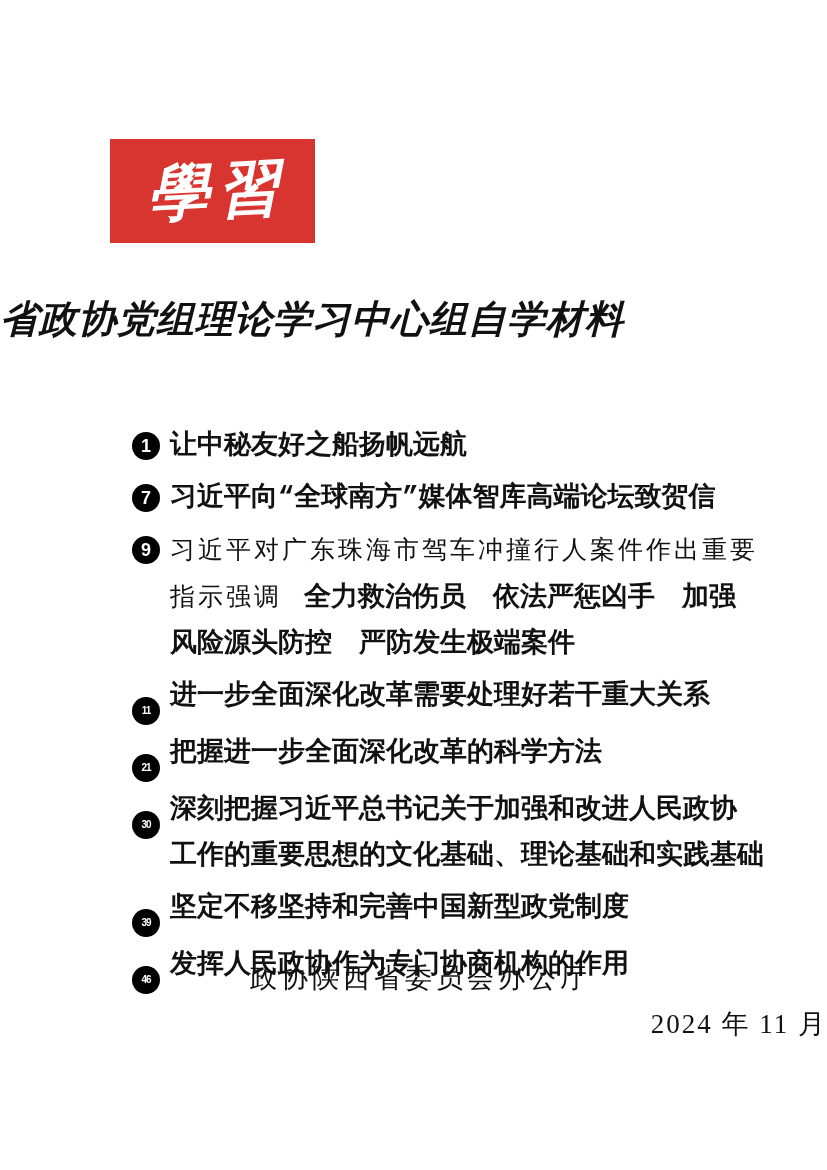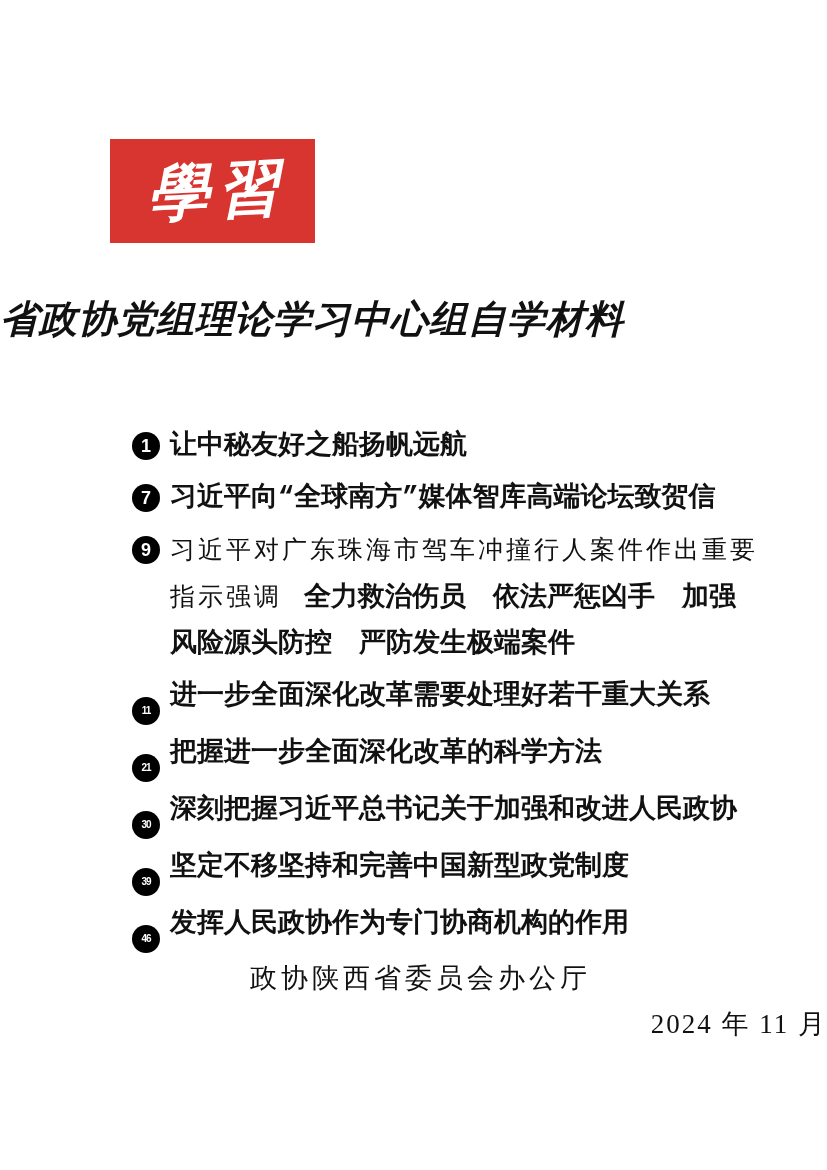--- a/index.html
+++ b/index.html
@@ -100,20 +100,21 @@
       <div class="toc-item">
         <span class="num-badge two">21</span>
         <span class="toc-text">
           <span class="toc-line"><span class="seg hei">把握进一步全面深化改革的科学方法</span></span>
         </span>
       </div>
       <div class="toc-item">
         <span class="num-badge two">30</span>
         <span class="toc-text">
           <span class="toc-line"><span class="seg hei">深刻把握习近平总书记关于加强和改进人民政协</span></span>
+          <span class="toc-line"><span class="seg hei">工作的重要思想的文化基础、理论基础和实践基础</span></span>
         </span>
       </div>
       <div class="toc-item">
         <span class="num-badge two">39</span>
         <span class="toc-text">
           <span class="toc-line"><span class="seg hei">坚定不移坚持和完善中国新型政党制度</span></span>
         </span>
       </div>
       <div class="toc-item">
         <span class="num-badge two">46</span>

